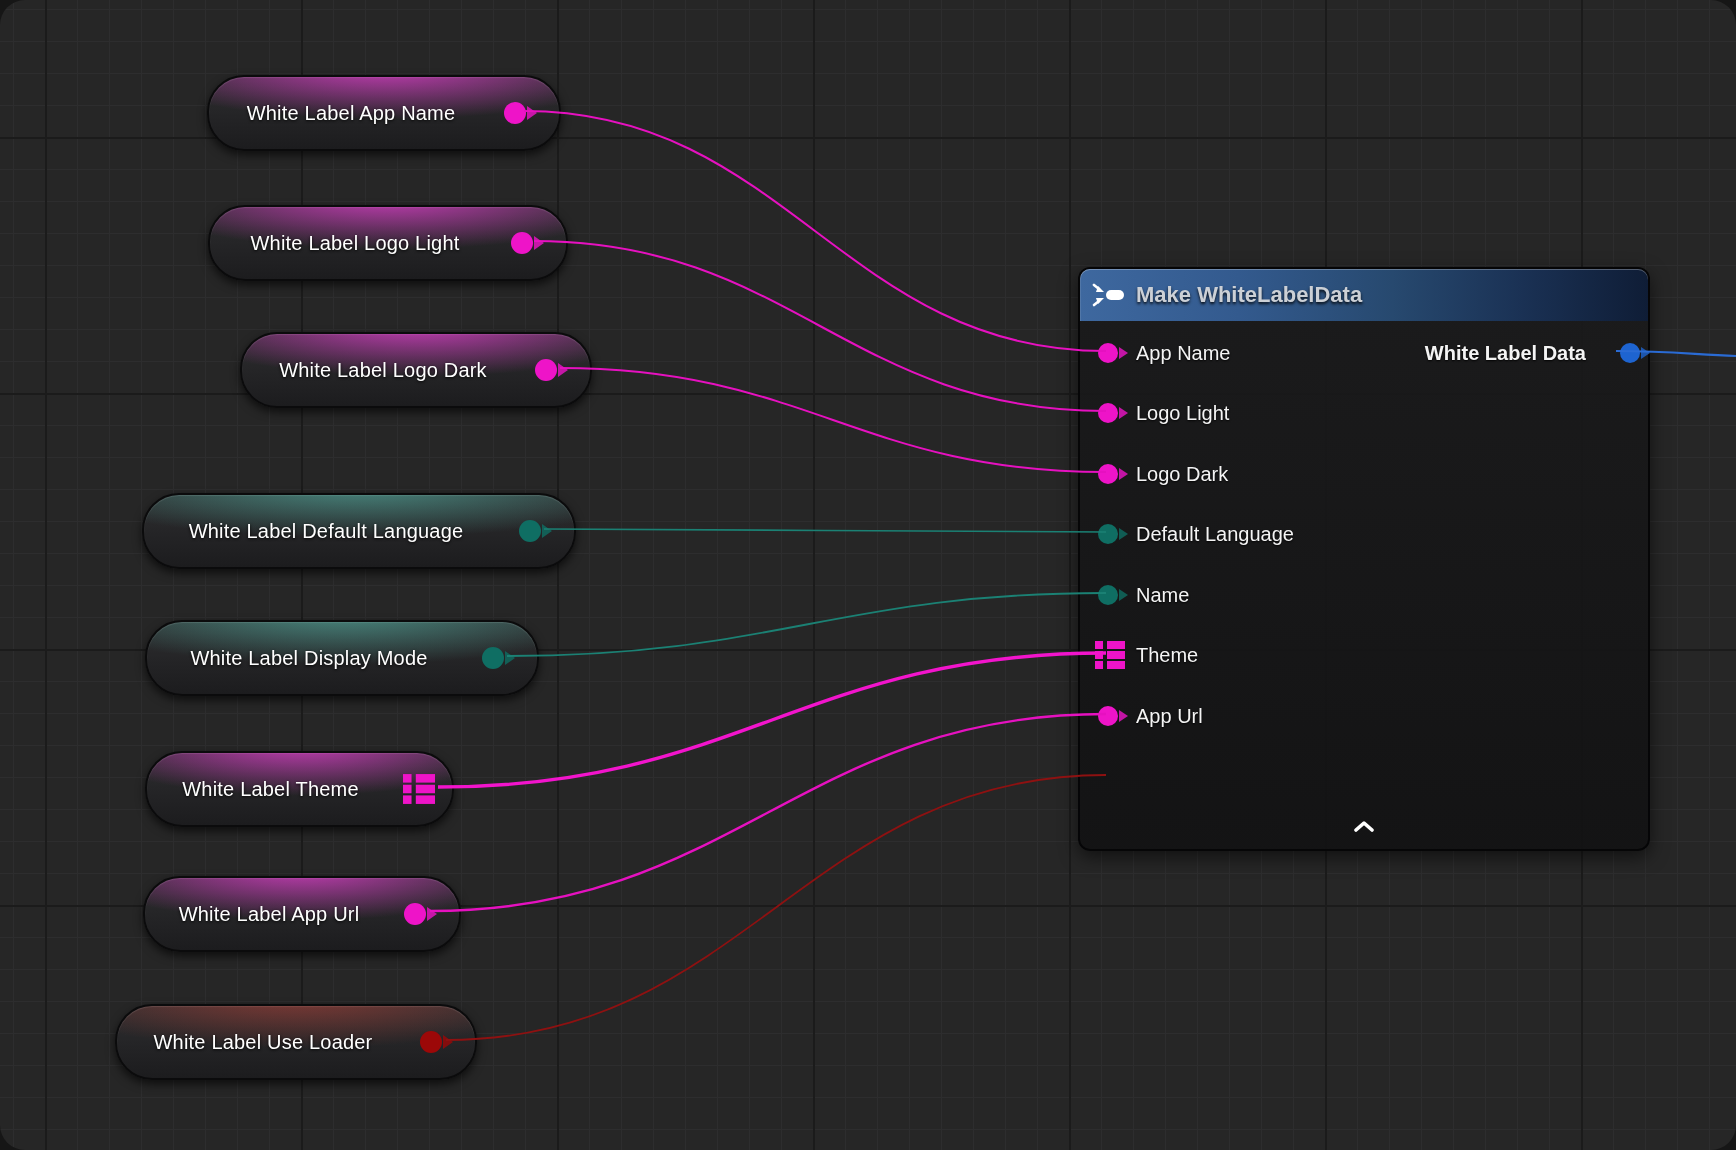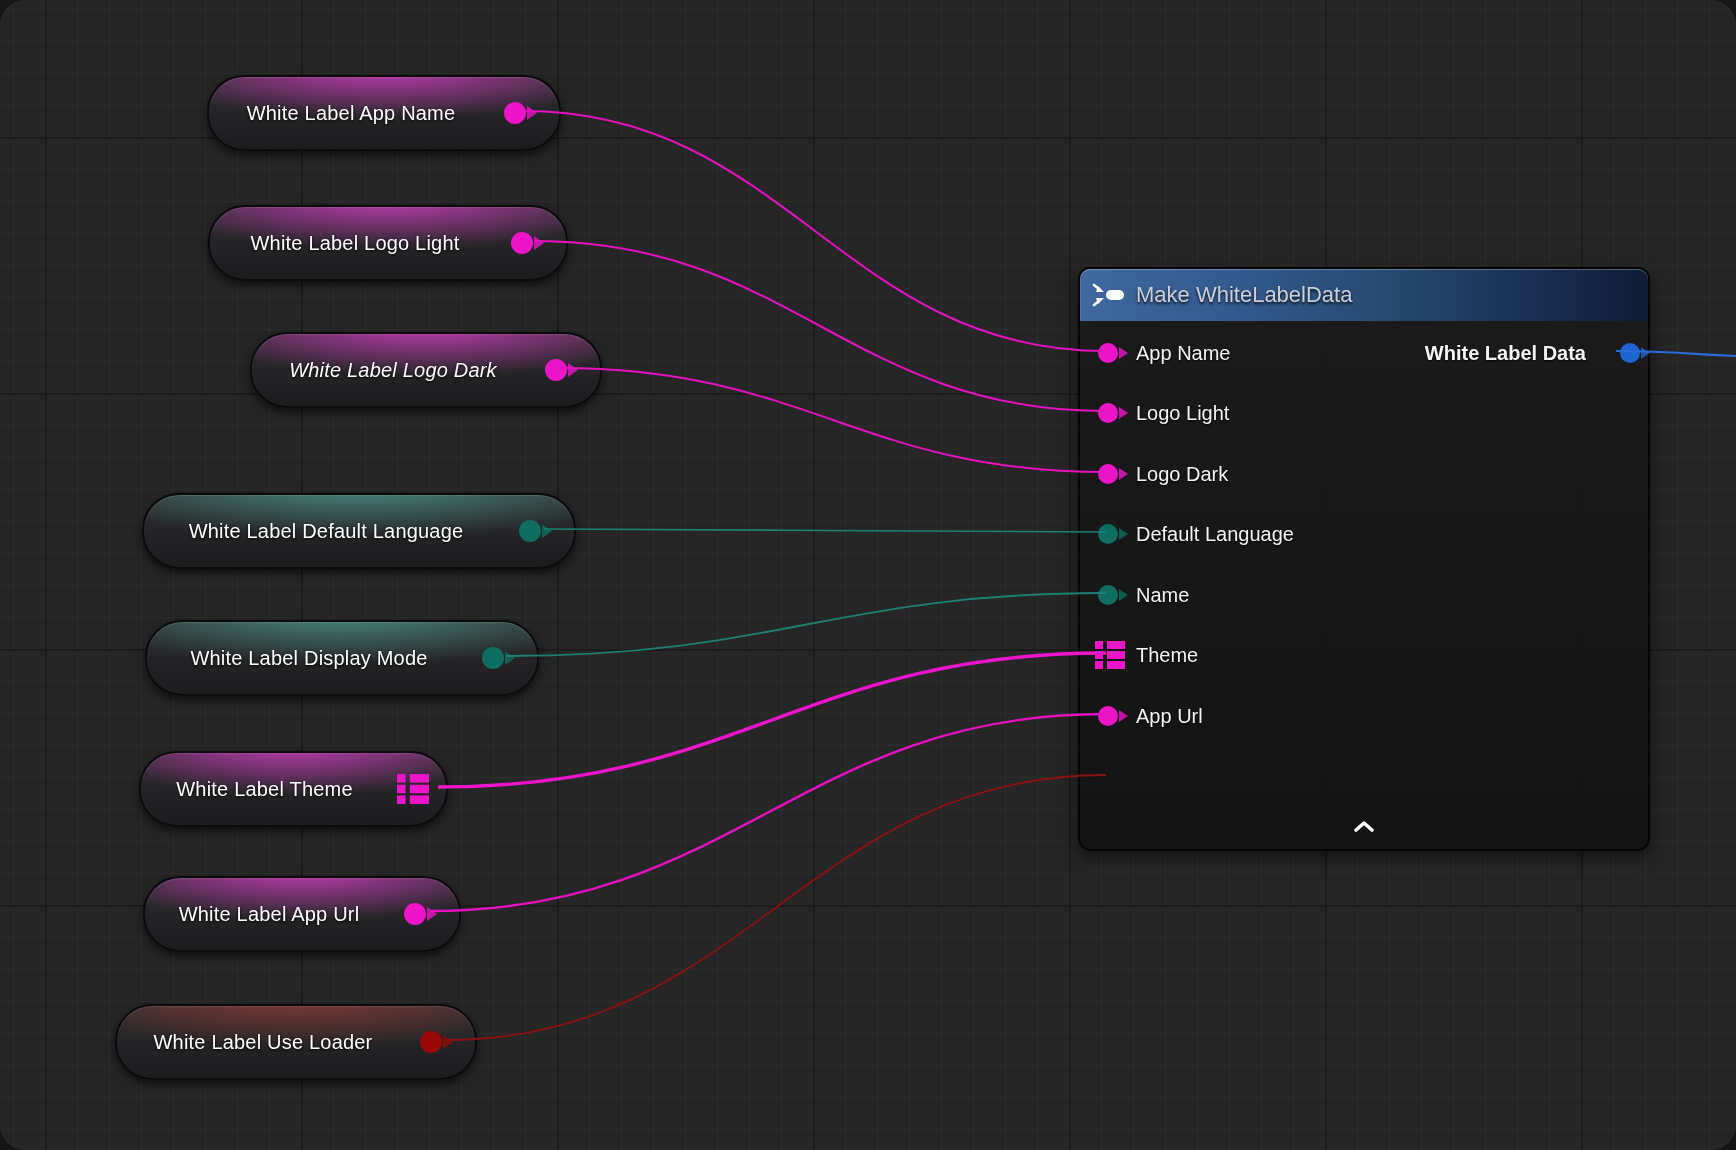--- a/index.html
+++ b/index.html
@@ -54,21 +54,21 @@
     background:linear-gradient(180deg,rgba(27,27,28,.97),rgba(19,19,20,.97));
     border:2px solid rgba(4,4,5,.9);border-radius:12px;
     box-shadow:0 6px 18px rgba(0,0,0,.55);
   }
   #make-header{
     position:absolute;left:0;top:0;right:0;height:52px;border-radius:10px 10px 0 0;
     display:flex;align-items:center;
     background:linear-gradient(90deg,#3e689f 0%,#335a8e 28%,#27496f 55%,#1a3154 78%,#0f1d36 100%);
     box-shadow:inset 0 1px 0 rgba(255,255,255,.28), inset 1px 0 0 rgba(255,255,255,.10);
   }
-  #make-title{color:#ccd0d6;font-size:22px;font-weight:normal;margin-left:10px;
+  #make-title{color:#ccd0d6;font-size:22px;font-weight:bold;margin-left:10px;
     text-shadow:0 2px 3px rgba(0,0,0,.85);white-space:nowrap;}
   .hicon{margin-left:12px;flex:0 0 auto;}
   .mrow{position:absolute;left:0;right:0;height:30px;display:flex;align-items:center;}
   .mrow .mpin{position:absolute;left:18px;top:50%;transform:translateY(-50%);
     width:20px;height:20px;border-radius:50%;background:var(--pc);}
   .mrow .mpin::after{content:"";position:absolute;right:-10px;top:50%;transform:translateY(-50%);
     border-top:6px solid transparent;border-bottom:6px solid transparent;
     border-left:9px solid var(--pc);opacity:.8;}
   .mrow .micon{position:absolute;left:15px;top:50%;transform:translateY(-50%);width:30px;height:30px;}
   .mlabel{position:absolute;left:56px;color:#f4f4f4;font-size:20px;
@@ -100,36 +100,36 @@
   <div class="vnode glow-pink" style="left:207px;top:75px;width:350px;">
     <span class="vlabel">White Label App Name</span>
     <span class="pin c-pink"></span>
   </div>
 
   <div class="vnode glow-pink" style="left:208px;top:205px;width:356px;">
     <span class="vlabel">White Label Logo Light</span>
     <span class="pin c-pink"></span>
   </div>
 
-  <div class="vnode glow-pink" style="left:250px;top:332px;width:348px;font-style:italic;">
+  <div class="vnode glow-pink" style="left:240px;top:332px;width:348px;">
     <span class="vlabel">White Label Logo Dark</span>
     <span class="pin c-pink"></span>
   </div>
 
   <div class="vnode glow-teal" style="left:142px;top:493px;width:430px;">
     <span class="vlabel">White Label Default Language</span>
     <span class="pin c-teal"></span>
   </div>
 
   <div class="vnode glow-teal" style="left:145px;top:620px;width:390px;">
     <span class="vlabel">White Label Display Mode</span>
     <span class="pin c-teal"></span>
   </div>
 
-  <div class="vnode glow-pink" style="left:139px;top:751px;width:305px;">
+  <div class="vnode glow-pink" style="left:145px;top:751px;width:305px;">
     <span class="vlabel" style="padding-right:58px;">White Label Theme</span>
     <svg class="structpin" viewBox="0 0 30 30">
       <g fill="#ee14c8">
         <rect x="0" y="1" width="8" height="8"></rect>
           <rect x="12" y="1" width="18" height="8"></rect>
         <rect x="0" y="11" width="8" height="8"></rect>
           <rect x="12" y="11" width="18" height="8"></rect>
         <rect x="0" y="21" width="8" height="8"></rect>
           <rect x="12" y="21" width="18" height="8"></rect>
       </g>

